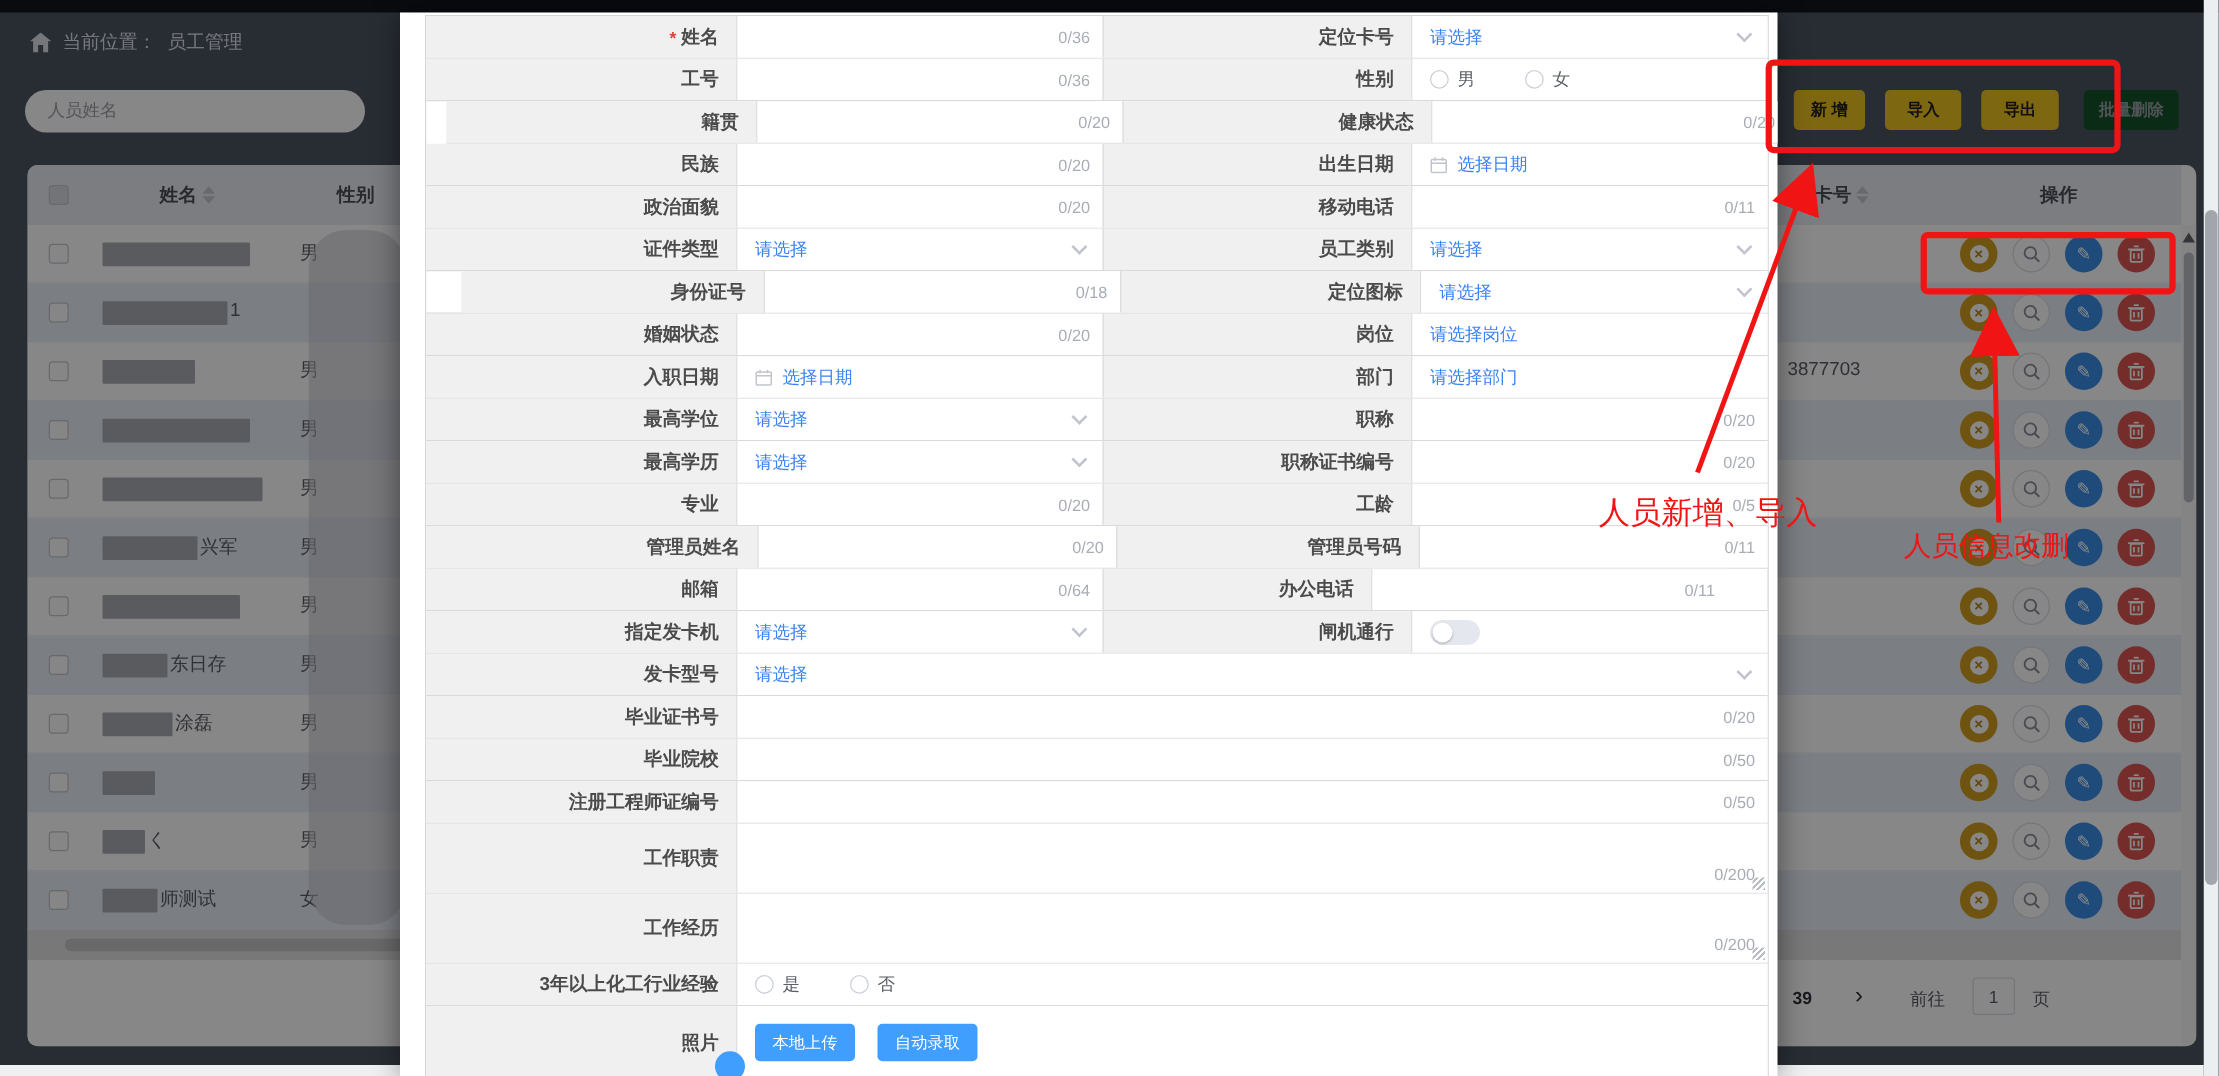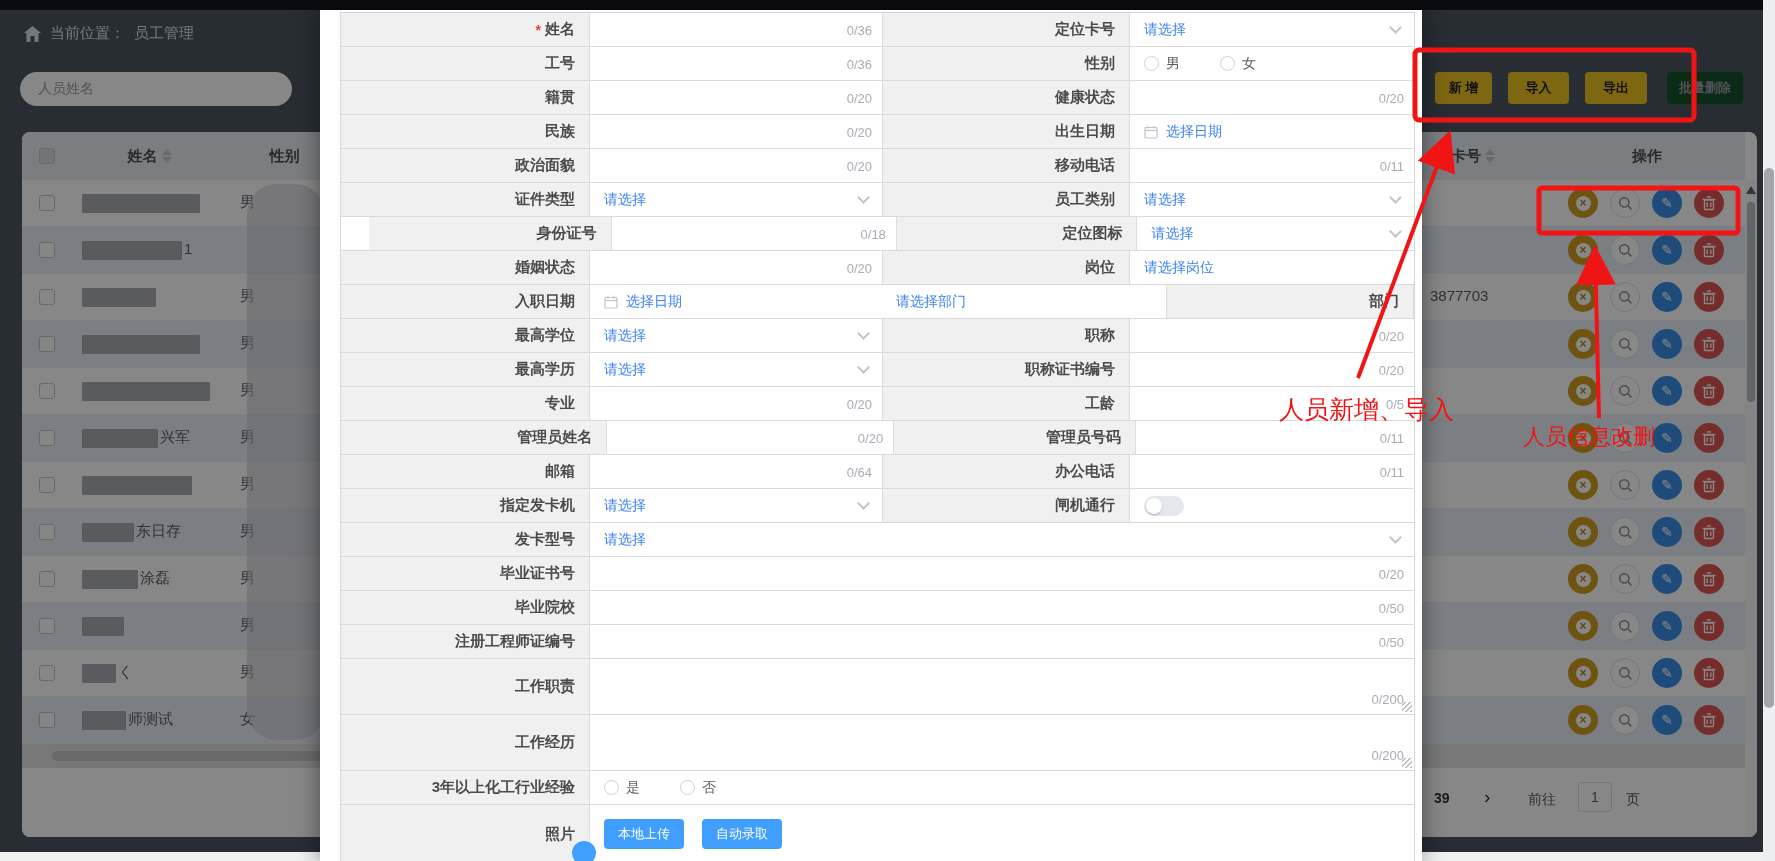--- a/index.html
+++ b/index.html
@@ -588,21 +588,21 @@
             <span class="radio">
               <span class="dot"></span>
               <span class="rlab">男</span>
             </span>
             <span class="radio">
               <span class="dot"></span>
               <span class="rlab">女</span>
             </span>
           </div>
         </div>
-        <div class="frow" style="height: 34px;">
+        <div class="frow" style="height: 34px; margin-left: 16px;">
           <div class="fcell flabel" style="width:249px">
             <span>籍贯</span>
           </div>
           <div class="fcell ffield" style="width:292px">
             <span class="counter">0/20</span>
           </div>
           <div class="fcell flabel second" style="width:248px">
             <span>健康状态</span>
           </div>
           <div class="fcell ffield" style="width:284px">
@@ -698,25 +698,25 @@
             <svg class="calicon" width="14" height="14" viewBox="0 0 14 14">
               <g fill="none" stroke="#c0c4cc" stroke-width="1.2">
                 <rect x="1" y="2.5" width="12" height="10.5" rx="1"></rect>
                 <line x1="1" y1="5.5" x2="13" y2="5.5"></line>
                 <line x1="4" y1="0.8" x2="4" y2="3.5"></line>
                 <line x1="10" y1="0.8" x2="10" y2="3.5"></line>
               </g>
             </svg>
             <span class="ph-text">选择日期</span>
           </div>
+          <div class="fcell flabel second" style="width:248px">
+            <span>部门</span>
+          </div>
           <div class="fcell ffield" style="width:284px">
             <span class="ph-text">请选择部门</span>
-          </div>
-          <div class="fcell flabel second" style="width:248px">
-            <span>部门</span>
           </div>
         </div>
         <div class="frow" style="height: 34px;">
           <div class="fcell flabel" style="width:249px">
             <span>最高学位</span>
           </div>
           <div class="fcell ffield" style="width:292px">
             <span class="ph-text">请选择</span>
             <span class="chev"></span>
           </div>
@@ -770,21 +770,21 @@
             <span class="counter">0/11</span>
           </div>
         </div>
         <div class="frow" style="height: 34px;">
           <div class="fcell flabel" style="width:249px">
             <span>邮箱</span>
           </div>
           <div class="fcell ffield" style="width:292px">
             <span class="counter">0/64</span>
           </div>
-          <div class="fcell flabel second" style="width:248px">
+          <div class="fcell flabel second" style="width:216px">
             <span>办公电话</span>
           </div>
           <div class="fcell ffield" style="width:284px">
             <span class="counter">0/11</span>
           </div>
         </div>
         <div class="frow" style="height: 34px;">
           <div class="fcell flabel" style="width:249px">
             <span>指定发卡机</span>
           </div>

